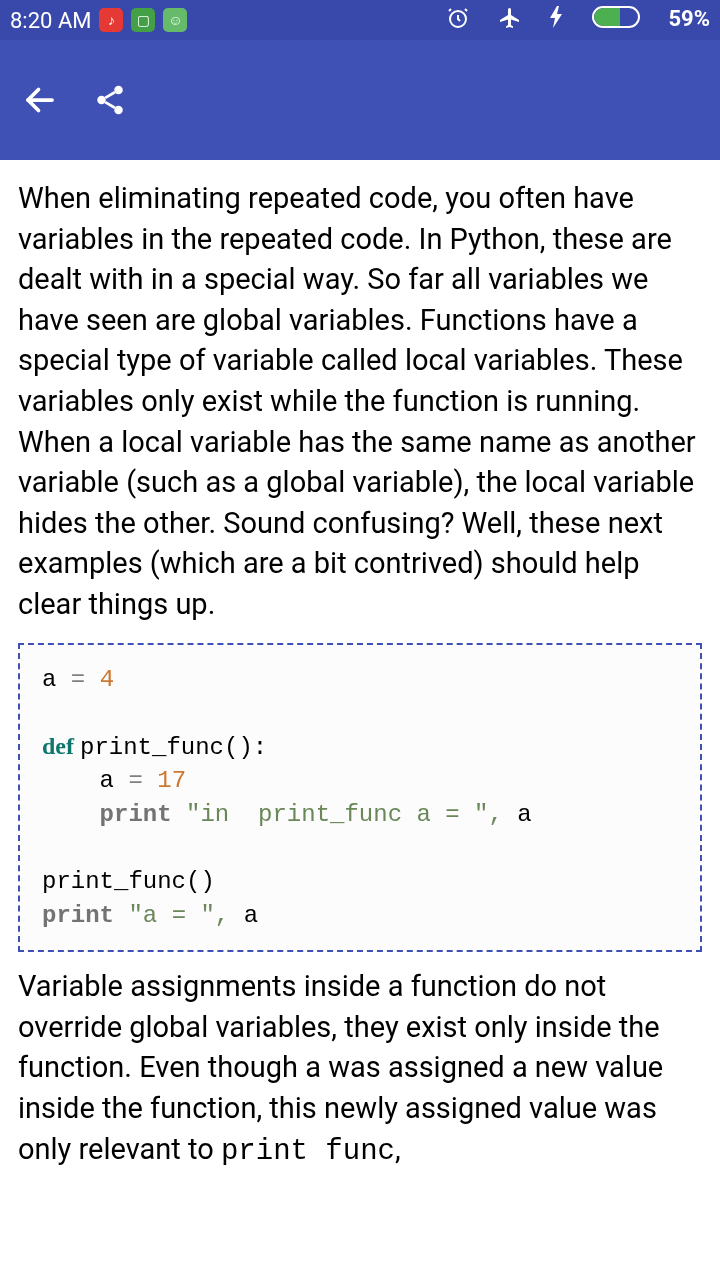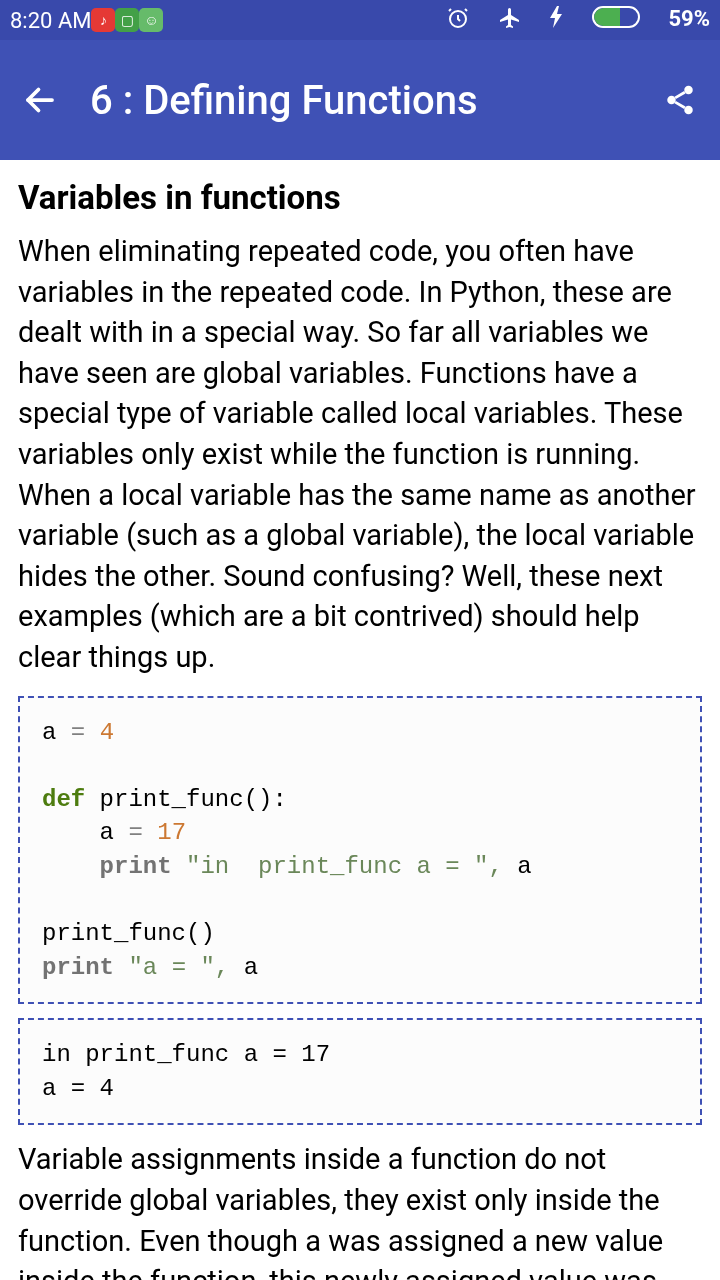--- a/index.html
+++ b/index.html
@@ -16,20 +16,21 @@
     color: #fff;
     display: flex;
     align-items: center;
     justify-content: space-between;
     padding: 0 10px;
     font-size: 22px;
   }
   .status-left {
     display: flex;
     align-items: center;
+    gap: 8px;
   }
   .status-right {
     display: flex;
     align-items: flex-start;
     gap: 28px;
     font-weight: bold;
   }
   .status-icon {
     width: 24px;
     height: 24px;
@@ -104,21 +105,21 @@
   .code-block {
     border: 2px dashed #3f51b5;
     background: #fcfcfc;
     padding: 18px 22px;
     font-family: "Courier New", Courier, monospace;
     font-size: 24px;
     line-height: 1.4;
     white-space: pre;
     margin-bottom: 14px;
   }
-  .kw-def { color: #4d7c0f; font-weight: bold; }
+  .kw-def { color: #0f766e; font-weight: bold; font-family: Liberation Serif, serif; }
   .kw-print { color: #737373; font-weight: bold; }
   .eq { color: #808080; }
   .num { color: #cc7832; }
   .str { color: #6a8759; }
   .comma { color: #6a8759; }
   .mono { font-family: Liberation Mono, monospace; }
 </style>
 </head>
 <body>
 
@@ -154,45 +155,40 @@
   </div>
 </div>
 
 <div class="app-bar">
   <div class="back-arrow">
     <svg width="36" height="36" viewBox="0 0 24 24" fill="none" stroke="#fff" stroke-width="2.5" stroke-linecap="round" stroke-linejoin="round">
         <line x1="20" y1="12" x2="4" y2="12"></line>
         <polyline points="11 5 4 12 11 19"></polyline>
       </svg>
   </div>
-  <div class="app-title">6 : Defining Functions</div>
   <div class="share-icon">
     <svg width="34" height="34" viewBox="0 0 24 24" fill="#fff">
         <circle cx="18" cy="5" r="3"></circle>
         <circle cx="6" cy="12" r="3"></circle>
         <circle cx="18" cy="19" r="3"></circle>
         <path d="M8.6 13.5l6.8 4M15.4 6.5l-6.8 4" stroke="#fff" stroke-width="2"></path>
       </svg>
   </div>
 </div>
 
 <div class="content">
-  <h2 class="heading">Variables in functions</h2>
 
   <p class="para">When eliminating repeated code, you often have variables in the repeated code. In Python, these are dealt with in a special way. So far all variables we have seen are global variables. Functions have a special type of variable called local variables. These variables only exist while the function is running. When a local variable has the same name as another variable (such as a global variable), the local variable hides the other. Sound confusing? Well, these next examples (which are a bit contrived) should help clear things up.</p>
 
   <div class="code-block"><span>a </span><span class="eq">= </span><span class="num">4</span>
 
 <span class="kw-def">def </span><span>print_func():</span>
 <span>    a </span><span class="eq">= </span><span class="num">17</span>
 <span>    </span><span class="kw-print">print </span><span class="str">"in  print_func a = "</span><span class="comma">, </span><span>a</span>
 
 <span>print_func()</span>
 <span class="kw-print">print </span><span class="str">"a = "</span><span class="comma">, </span><span>a</span>
 </div>
 
 
-  <div class="code-block">in print_func a = 17
-a = 4
-</div>
 
   <p class="para"><span>Variable assignments inside a function do not override global variables, they exist only inside the function. Even though a was assigned a new value inside the function, this newly assigned value was only relevant to </span><span class="mono">print func</span><span>,</span></p>
 </div>
 
 </body></html>

